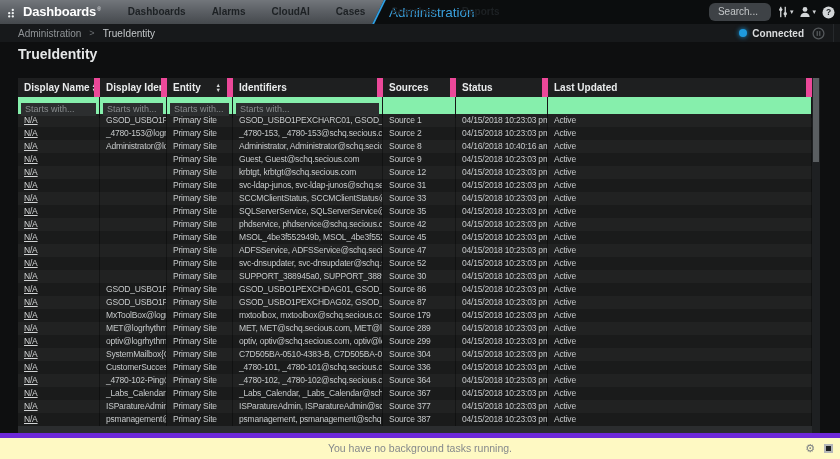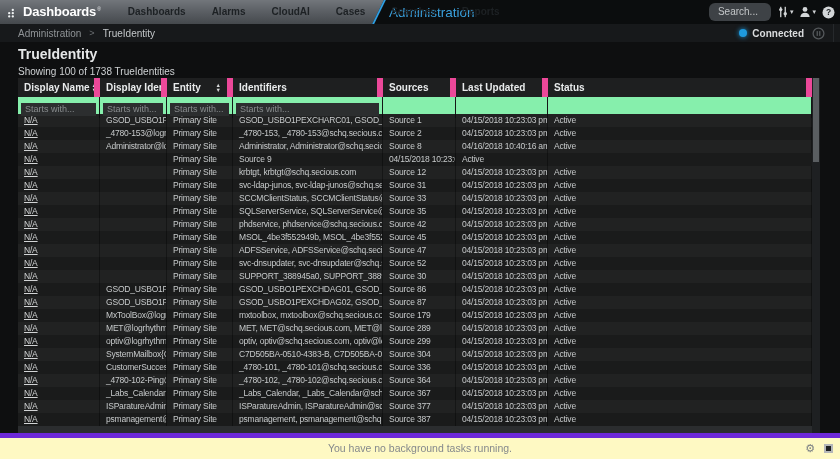--- a/index.html
+++ b/index.html
@@ -140,21 +140,20 @@
       <svg width="13" height="13" viewBox="0 0 13 13">
         <circle cx="6.5" cy="6.5" r="5.4" fill="none" stroke="#54585b" stroke-width="1.3"></circle>
         <rect x="4.6" y="4.1" width="1.3" height="4.8" fill="#54585b"></rect>
         <rect x="7.1" y="4.1" width="1.3" height="4.8" fill="#54585b"></rect>
       </svg>
       <div class="crumb-div"></div>
     </div>
   </div>
 
   <div class="page-title">TrueIdentity</div>
-  <div class="summary">Showing 100 of 1738 TrueIdentities</div>
 
   <div class="table">
     <div class="header-row">
         <div class="th">
           <span>Display Name</span>
           <span class="sort">
             <span>▲</span>
             <span>▼</span>
           </span>
         </div>
@@ -168,24 +167,24 @@
             <span>▼</span>
           </span>
         </div>
         <div class="th">
           <span>Identifiers</span>
         </div>
         <div class="th">
           <span>Sources</span>
         </div>
         <div class="th">
+          <span>Status</span>
+        </div>
+        <div class="th">
           <span>Last Updated</span>
-        </div>
-        <div class="th">
-          <span>Status</span>
         </div>
       </div>
     <div class="filter-row">
         <div class="fc"><input type="text" placeholder="Starts with..." style=""></div>
         <div class="fc"><input type="text" placeholder="Starts with..." style=""></div>
         <div class="fc"><input type="text" placeholder="Starts with..." style=""></div>
         <div class="fc"><input type="text" placeholder="Starts with..." style=""></div>
         <div class="fc"></div>
         <div class="fc"></div>
         <div class="fc"></div>
@@ -215,20 +214,21 @@
           <div class="td">Primary Site</div>
           <div class="td">Administrator, Administrator@schq.secious...</div>
           <div class="td">Source 8</div>
           <div class="td">04/16/2018 10:40:16 am</div>
           <div class="td">Active</div>
         </div>
         <div class="tr">
           <div class="td link">N/A</div>
           <div class="td"></div>
           <div class="td">Primary Site</div>
+          <div class="td">Guest, Guest@schq.secious.com</div>
           <div class="td">Source 9</div>
           <div class="td">04/15/2018 10:23:03 pm</div>
           <div class="td">Active</div>
         </div>
         <div class="tr">
           <div class="td link">N/A</div>
           <div class="td"></div>
           <div class="td">Primary Site</div>
           <div class="td">krbtgt, krbtgt@schq.secious.com</div>
           <div class="td">Source 12</div>

